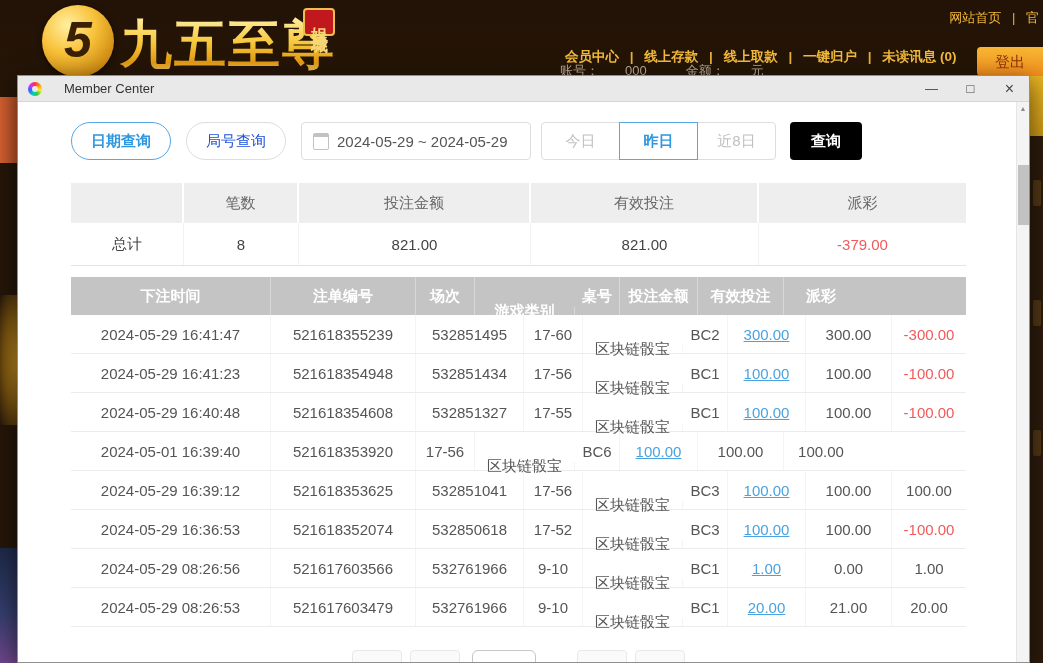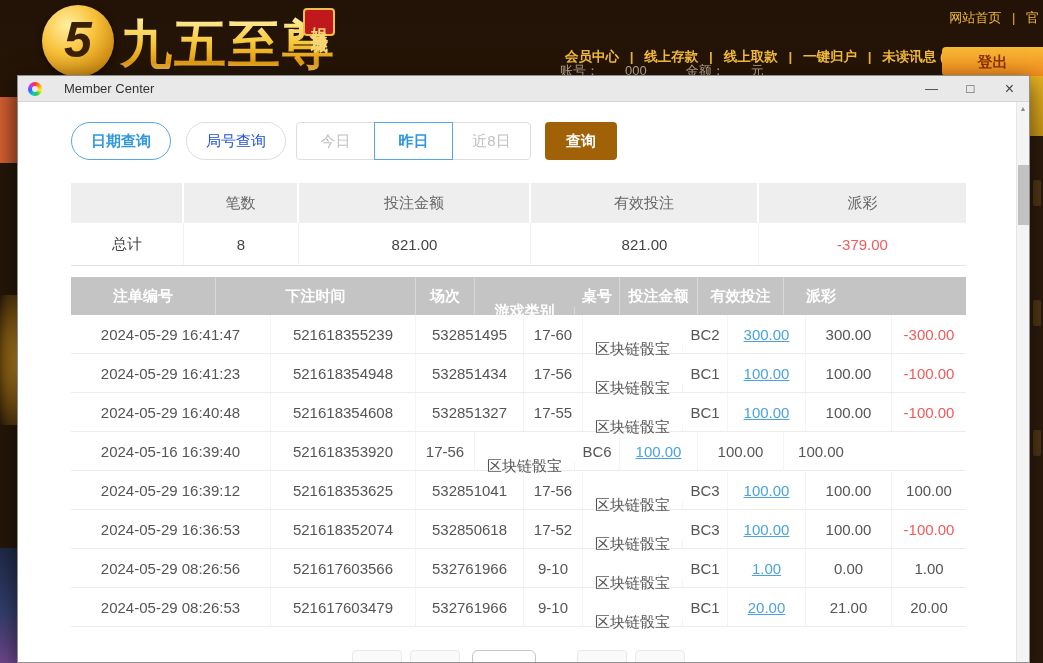--- a/index.html
+++ b/index.html
@@ -17,22 +17,22 @@
     background:linear-gradient(180deg,#fff3b0 5%,#f7c93e 45%,#e29b12 75%,#ffe896 100%);
     -webkit-background-clip:text;background-clip:text;color:transparent;}
   .logo-sub{position:absolute;left:303px;top:8px;width:28px;padding:4px 0 8px;background:#c0181c;
     border:2px solid #edbf4e;border-radius:4px;color:#f6d879;font-size:17px;font-weight:bold;
     writing-mode:vertical-rl;text-orientation:upright;text-align:center;letter-spacing:4px;line-height:28px;}
   .top-nav{position:absolute;top:9px;right:4px;color:#f2ba3a;font-size:13px;white-space:nowrap;}
   .top-nav .lnk{cursor:pointer;}
   .member-nav{position:absolute;top:48px;left:565px;color:#f2ba3a;font-size:13.5px;white-space:nowrap;font-weight:bold;}
   .member-nav .lnk{cursor:pointer;}
   .nav-div{margin:0 7px;color:#e8b23a;}
-  .logout-btn{position:absolute;top:47px;right:0;width:101px;height:29px;line-height:29px;text-align:center;
-    background:linear-gradient(180deg,#f8b835 0%,#f08b1c 100%);color:#8d3006;font-size:15px;font-weight:bold;
+  .logout-btn{position:absolute;top:47px;right:0;width:66px;height:29px;line-height:29px;text-align:center;
+    background:linear-gradient(180deg,#f8b835 0%,#f08b1c 100%);color:#8d3006;font-size:15px;font-weight:normal;
     border-radius:4px 0 0 4px;cursor:pointer;}
   .account-strip{position:absolute;top:62px;left:560px;width:380px;color:#b9ab92;font-size:13px;white-space:nowrap;}
 
   
   .bg-left-band{position:absolute;left:0;top:97px;width:17px;height:66px;background:linear-gradient(90deg,#d2602f,#b9512a);}
   .bg-left-rest{position:absolute;left:0;top:163px;width:17px;height:500px;background:#241609;}
   .bg-left-gold{position:absolute;left:0;top:295px;width:17px;height:130px;background:radial-gradient(ellipse at 120% 50%,#c89126 0%,#7a5410 55%,rgba(40,24,9,0) 100%);}
   .bg-left-blue{position:absolute;left:0;top:548px;width:17px;height:115px;background:linear-gradient(180deg,#1d2c52 0%,#35447c 55%,#7a4ea0 100%);opacity:.85;}
   .bg-right-gold{position:absolute;right:0;top:76px;width:13px;height:60px;background:linear-gradient(180deg,#e7b322,#c79416);}
   .bg-right-rest{position:absolute;right:0;top:136px;width:13px;height:527px;background:#2b1a0c;}
@@ -68,21 +68,21 @@
     align-items:center;padding:0 11px;box-sizing:border-box;cursor:pointer;}
   .cal-icon{width:14px;height:12px;border:1px solid #c2c2c2;border-top:4px solid #c2c2c2;border-radius:2px;margin-right:8px;flex:none;}
   .date-text{font-size:15px;color:#555;white-space:nowrap;}
   .btn-group{display:flex;margin-left:10px;}
   .seg{width:79px;height:38px;line-height:36px;text-align:center;border:1px solid #ddd;background:#fff;
     font-size:15px;color:#c0c0c0;box-sizing:border-box;cursor:pointer;}
   .seg + .seg{margin-left:-1px;}
   .seg:first-child{border-radius:4px 0 0 4px;}
   .seg:last-child{border-radius:0 4px 4px 0;}
   .seg.active{border-color:#55a8e4;color:#2e97e0;font-weight:bold;position:relative;z-index:1;}
-  .search-btn{margin-left:14px;width:72px;height:38px;line-height:38px;text-align:center;background:#a16207;
+  .search-btn{margin-left:14px;width:72px;height:38px;line-height:38px;text-align:center;background:#000000;
     color:#fff;font-size:15px;font-weight:bold;border-radius:4px;cursor:pointer;}
 
   
   .summary{margin-top:23px;width:895px;font-size:15px;}
   .sum-head{display:flex;height:40px;}
   .sum-head .sc{background:#eeeeee;color:#666;display:flex;align-items:center;justify-content:center;box-sizing:border-box;border-right:2px solid #fff;}
   .sum-head .sc:last-child{border-right:none;}
   .sum-row{display:flex;height:42px;border-bottom:1px solid #e3e3e3;}
   .sum-row .sc{display:flex;align-items:center;justify-content:center;color:#444;box-sizing:border-box;border-right:1px solid #f2f2f2;}
   .sum-row .sc:last-child{border-right:none;}
@@ -165,20 +165,24 @@
         <span class="win-btn close">×</span>
       </span>
     </div>
 
     <div class="content">
       <div class="inner">
 
         <div class="filter-row">
           <div class="pill active">日期查询</div>
           <div class="pill">局号查询</div>
+          <div class="date-box">
+            <span class="cal-icon"></span>
+            <span class="date-text">2024-05-29 ~ 2024-05-29</span>
+          </div>
           <div class="btn-group">
             <div class="seg">今日</div>
             <div class="seg active">昨日</div>
             <div class="seg">近8日</div>
           </div>
           <div class="search-btn">查询</div>
         </div>
 
         <div class="summary">
           <div class="sum-head">
@@ -192,22 +196,22 @@
             <div class="sc w0">总计</div>
             <div class="sc w1">8</div>
             <div class="sc w2">821.00</div>
             <div class="sc w3">821.00</div>
             <div class="sc w4 neg">-379.00</div>
           </div>
         </div>
 
         <div class="btable">
           <div class="thead">
+            <div class="th c0">下注时间</div>
             <div class="th c1">注单编号</div>
-            <div class="th c0">下注时间</div>
             <div class="th c3">场次</div>
             <div class="th c4">游戏类别</div>
             <div class="th c5">桌号</div>
             <div class="th c6">投注金额</div>
             <div class="th c7">有效投注</div>
             <div class="th c8">派彩</div>
           </div>
           <div>
   <div class="trow">
     <div class="td c0">2024-05-29 16:41:47</div>
@@ -245,21 +249,21 @@
     <div class="td c4">区块链骰宝</div>
     <div class="td c5">BC1</div>
     <div class="td c6">
                   <span class="amt-link">100.00</span>
                 </div>
     <div class="td c7">100.00</div>
     <div class="td c8 neg">-100.00</div>
   </div>
 
   <div class="trow">
-    <div class="td c0">2024-05-16 16:39:40</div>
+    <div class="td c0">2024-05-01 16:39:40</div>
     <div class="td c1">521618353920</div>
     <div class="td c3">17-56</div>
     <div class="td c4">区块链骰宝</div>
     <div class="td c5">BC6</div>
     <div class="td c6">
                   <span class="amt-link">100.00</span>
                 </div>
     <div class="td c7">100.00</div>
     <div class="td c8">100.00</div>
   </div>

